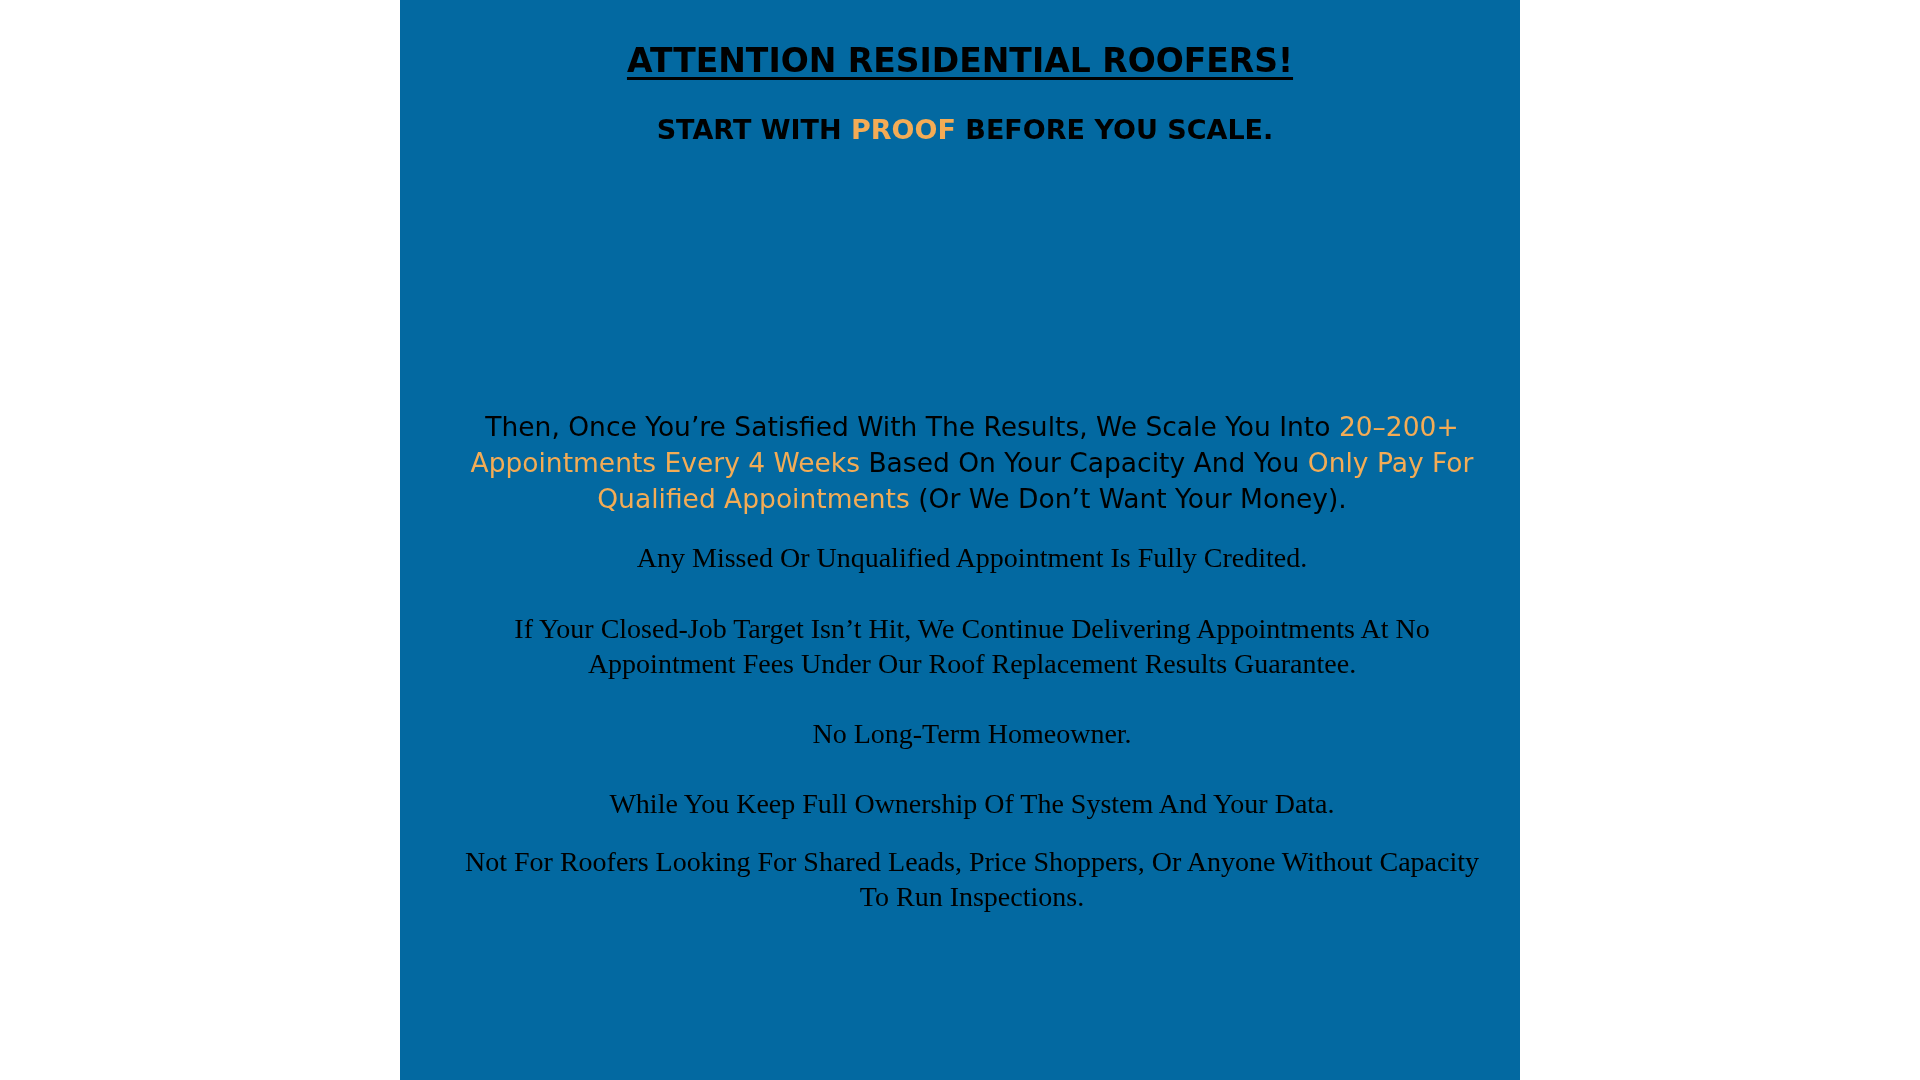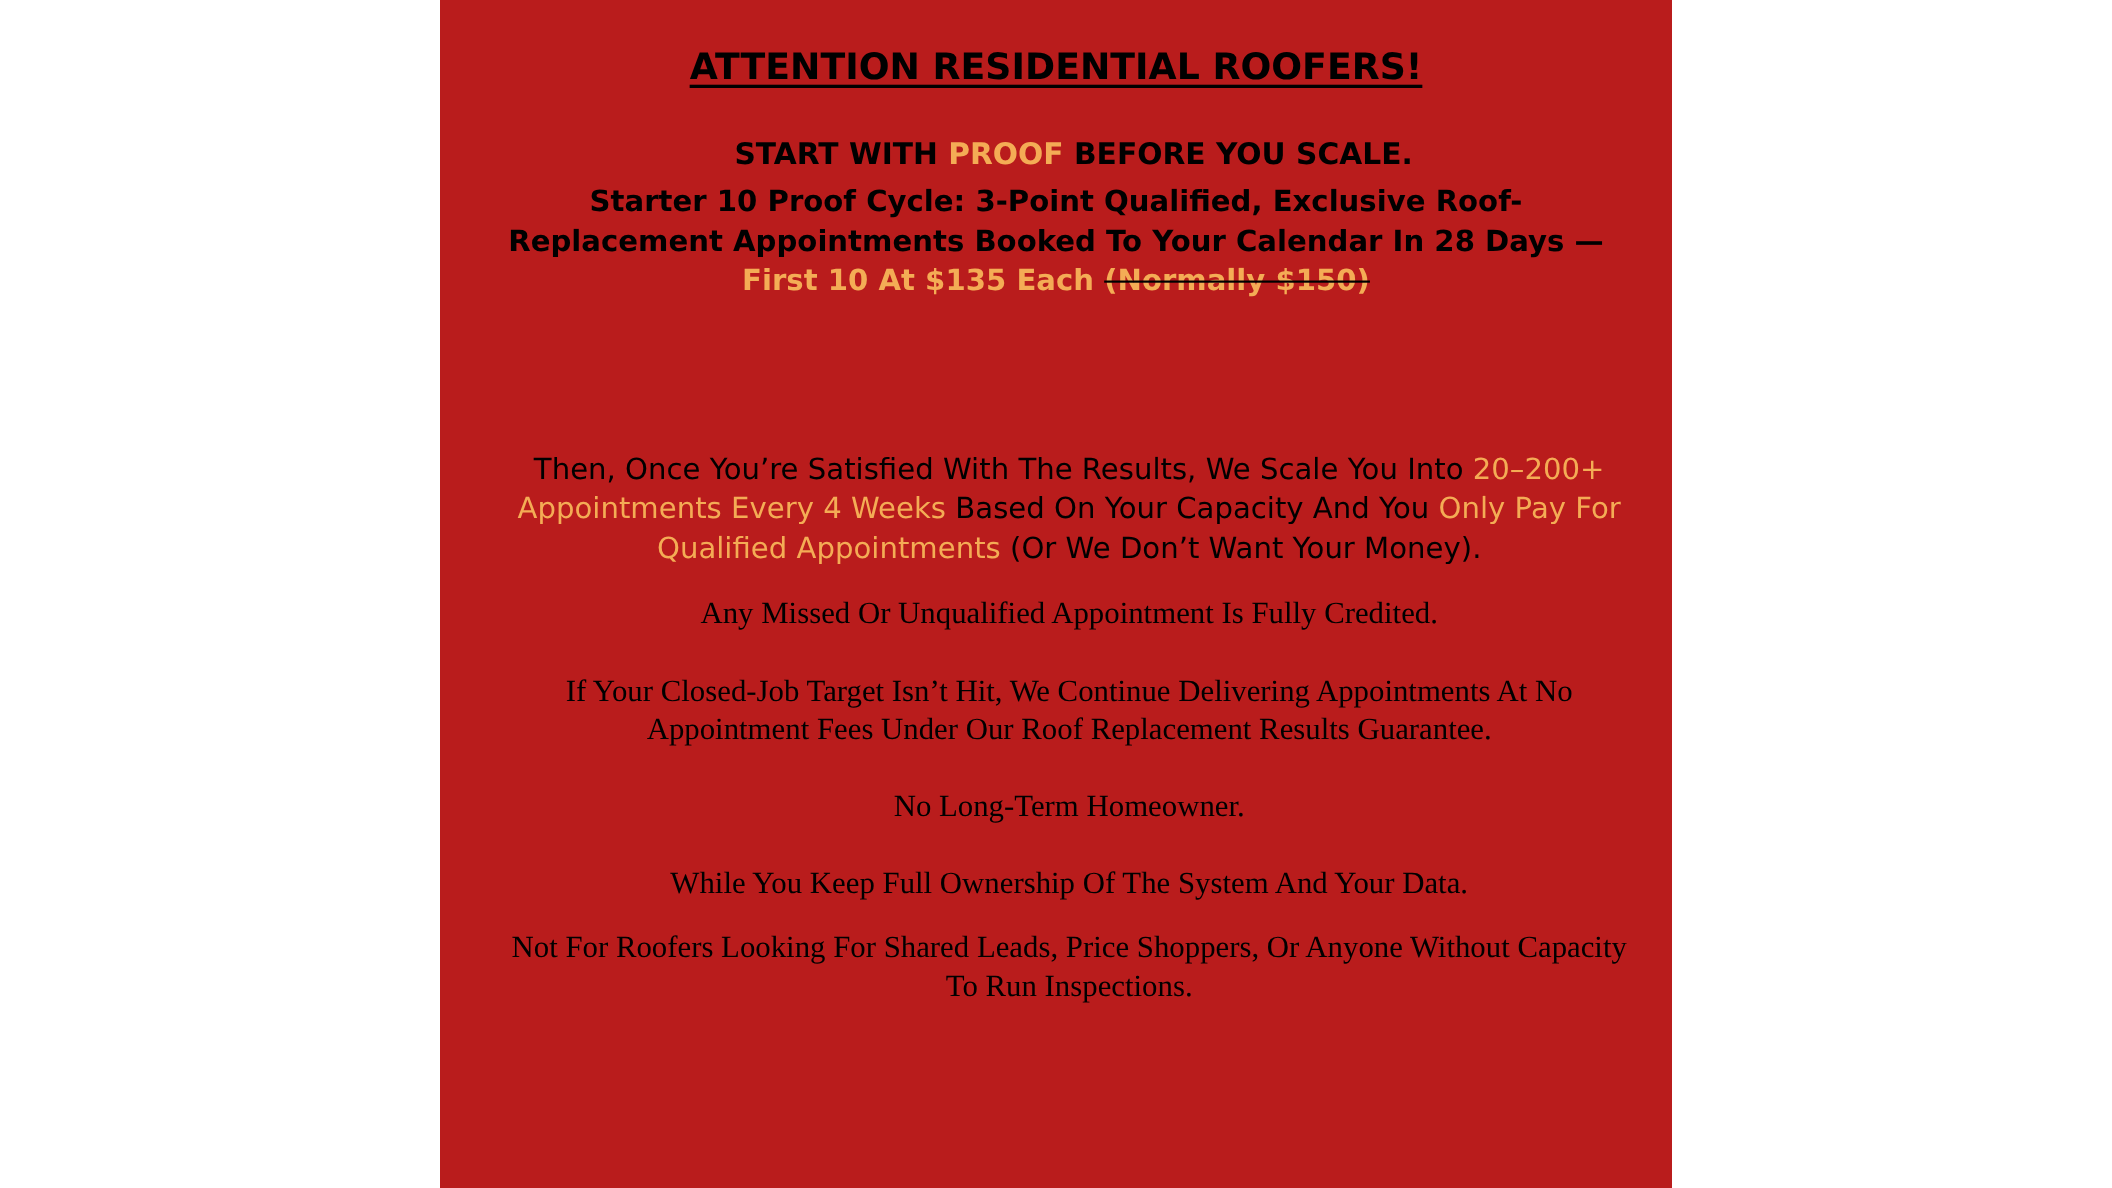--- a/index.html
+++ b/index.html
@@ -9,21 +9,21 @@
     height: 1080px;
     background: #ffffff;
     overflow: hidden;
   }
   .page {
     position: absolute;
     left: 400px;
     top: 0;
     width: 1120px;
     height: 1080px;
-    background: #b91c1c;
+    background: #0369a1;
   }
   .content {
     position: absolute;
     left: 50px;
     width: 1020px;
     text-align: center;
     color: #000;
   }
   .sans { font-family: "DejaVu Sans", sans-serif; }
   .serif { font-family: "Liberation Serif", serif; }
@@ -39,21 +39,21 @@
   .title span {
     text-decoration: underline;
     text-decoration-thickness: 3px;
     text-underline-offset: 5px;
   }
   .subtitle {
     top: 106px;
     font-size: 27px;
     font-weight: bold;
     line-height: 38px;
-    margin: 16px;
+    margin: 5px;
   }
   .offer {
     top: 166px;
     font-size: 26.5px;
     font-weight: bold;
     line-height: 36px;
     margin: 0;
   }
   .strike {
     text-decoration: line-through;
@@ -78,23 +78,20 @@
 <div class="page">
 
   <h1 class="content sans title">
     <span>ATTENTION RESIDENTIAL ROOFERS!</span>
   </h1>
 
   <h2 class="content sans subtitle">
     <span>START WITH </span><span class="accent">PROOF</span><span> BEFORE YOU SCALE.</span>
   </h2>
 
-  <p class="content sans offer">
-    <span>Starter 10 Proof Cycle: 3-Point Qualified, Exclusive Roof-Replacement Appointments Booked To Your Calendar In 28 Days — </span><span class="accent">First 10 At $135 Each </span><span class="accent strike">(Normally $150)</span>
-  </p>
 
   <p class="content sans scale">
     <span>Then, Once You’re Satisfied With The Results, We Scale You Into </span><span class="accent">20–200+ Appointments Every 4 Weeks</span><span> Based On Your Capacity And You </span><span class="accent">Only Pay For Qualified Appointments</span><span> (Or We Don’t Want Your Money).</span>
   </p>
 
   <p class="content serif serif-p" style="top:528px;">Any Missed Or Unqualified Appointment Is Fully Credited.</p>
   <p class="content serif serif-p" style="top:599px; left:100px; width:920px;">If Your Closed-Job Target Isn’t Hit, We Continue Delivering Appointments At No Appointment Fees Under Our Roof Replacement Results Guarantee.</p>
   <p class="content serif serif-p" style="top:704px;">No Long-Term Homeowner.</p>
   <p class="content serif serif-p" style="top:832px;">Not For Roofers Looking For Shared Leads, Price Shoppers, Or Anyone Without Capacity To Run Inspections.</p>
   <p class="content serif serif-p" style="top:774px;">While You Keep Full Ownership Of The System And Your Data.</p>

